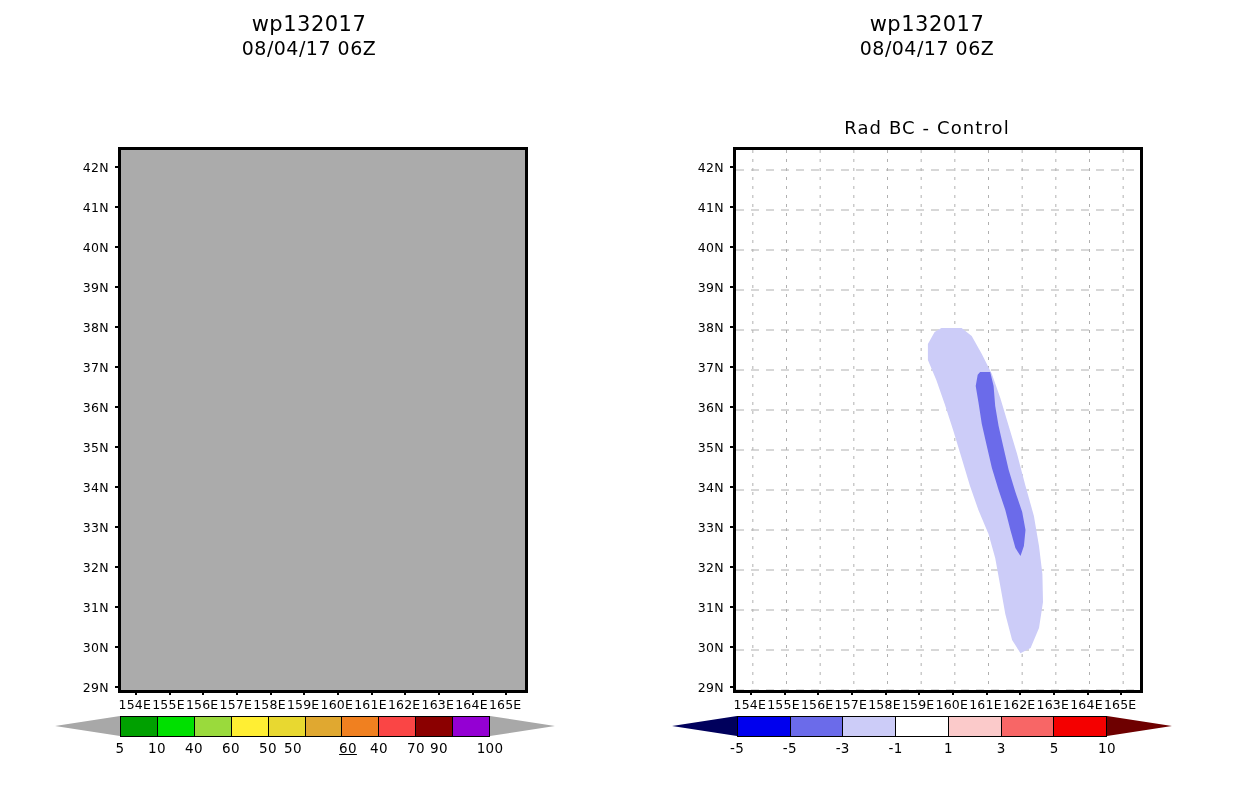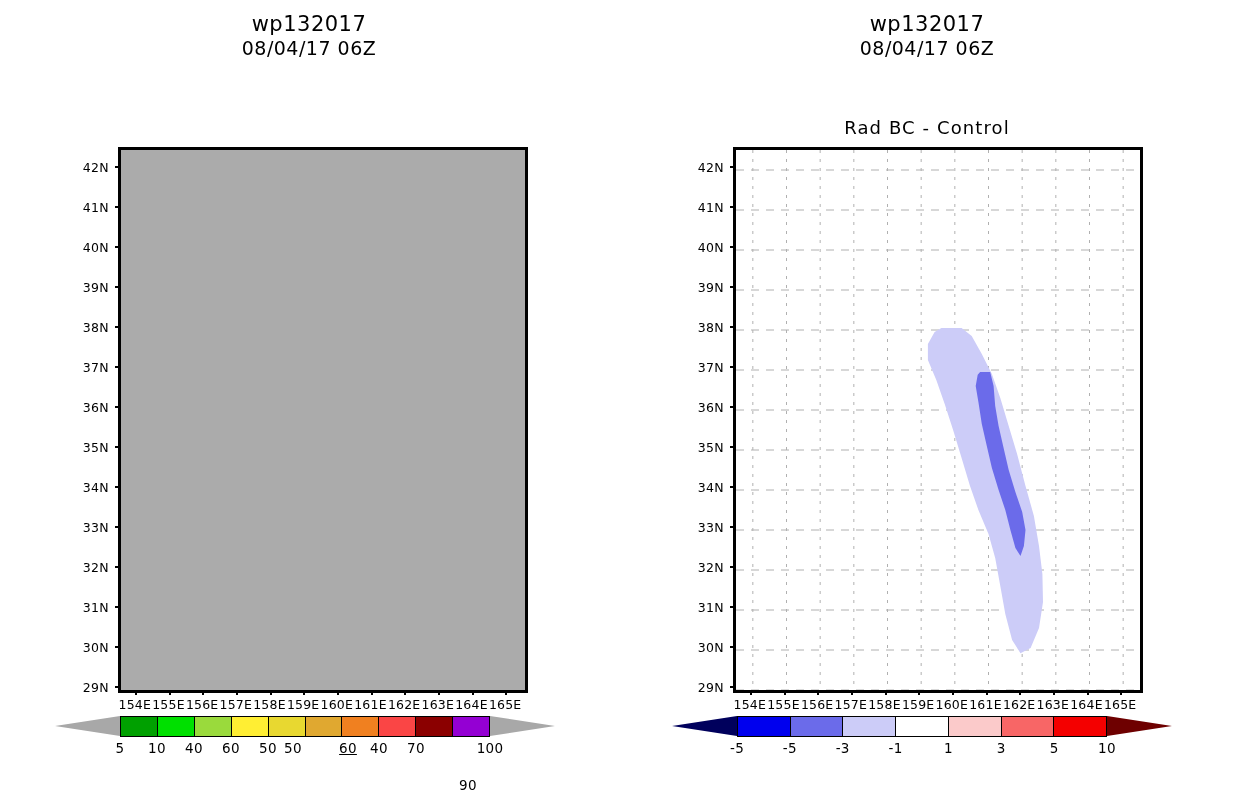--- a/index.html
+++ b/index.html
@@ -232,21 +232,21 @@
     <div class="cap cap-right" id="cap-left-hi" style="left: 435px; border-left: 65px solid rgb(168, 168, 168);"></div>
   <div class="cbar-tick-label" style="left: 65px;">5</div>
       <div class="cbar-tick-label" style="left: 102px;">10</div>
       <div class="cbar-tick-label" style="left: 139px;">40</div>
       <div class="cbar-tick-label" style="left: 176px;">60</div>
       <div class="cbar-tick-label" style="left: 213px;">50</div>
       <div class="cbar-tick-label" style="left: 238px;">50</div>
       <div class="cbar-tick-label" style="left: 293px; text-decoration: underline;">60</div>
       <div class="cbar-tick-label" style="left: 324px;">40</div>
       <div class="cbar-tick-label" style="left: 361px;">70</div>
-      <div class="cbar-tick-label" style="left: 413px; margin-top: 37px;">90</div>
+      <div class="cbar-tick-label" style="left: 384px;">90</div>
       <div class="cbar-tick-label" style="left: 435px;">100</div>
     </div>
 </div>
 
 <div class="panel" id="panel-right">
 
   <div class="title-block t-storm">wp132017</div>
   <div class="title-block t-date">08/04/17 06Z</div>
   <div class="title-block t-sub">Rad BC - Control</div>
 </div>

